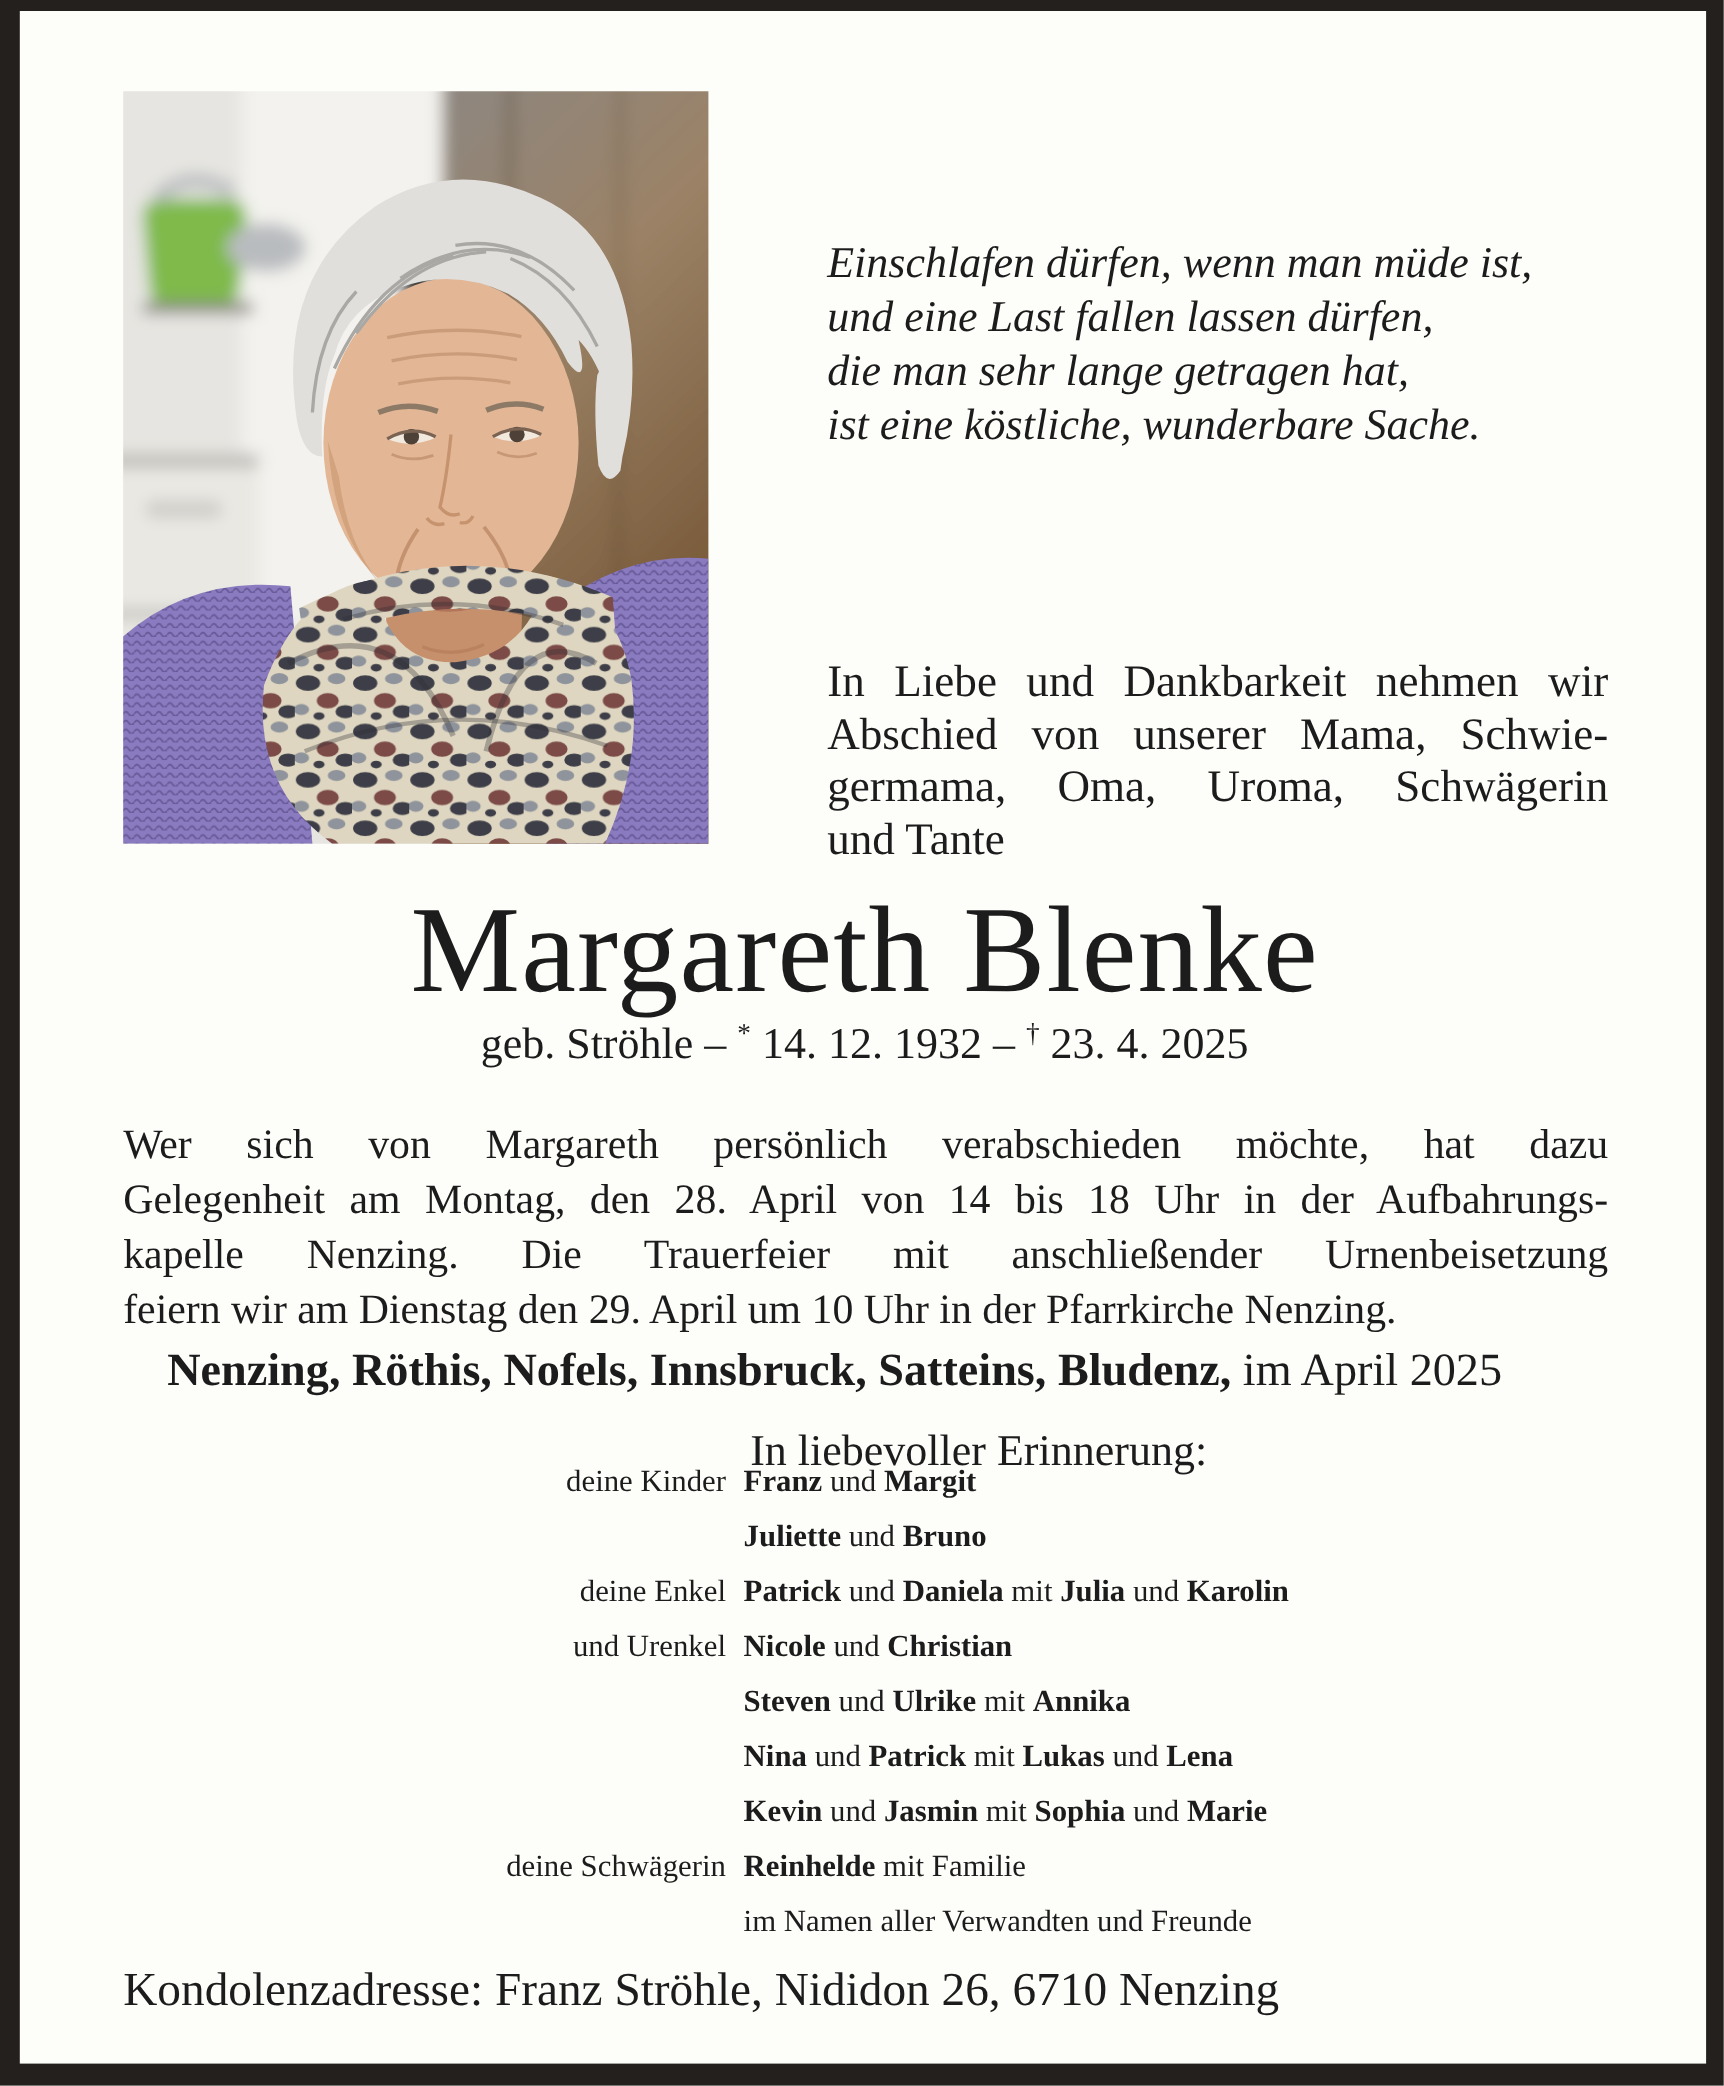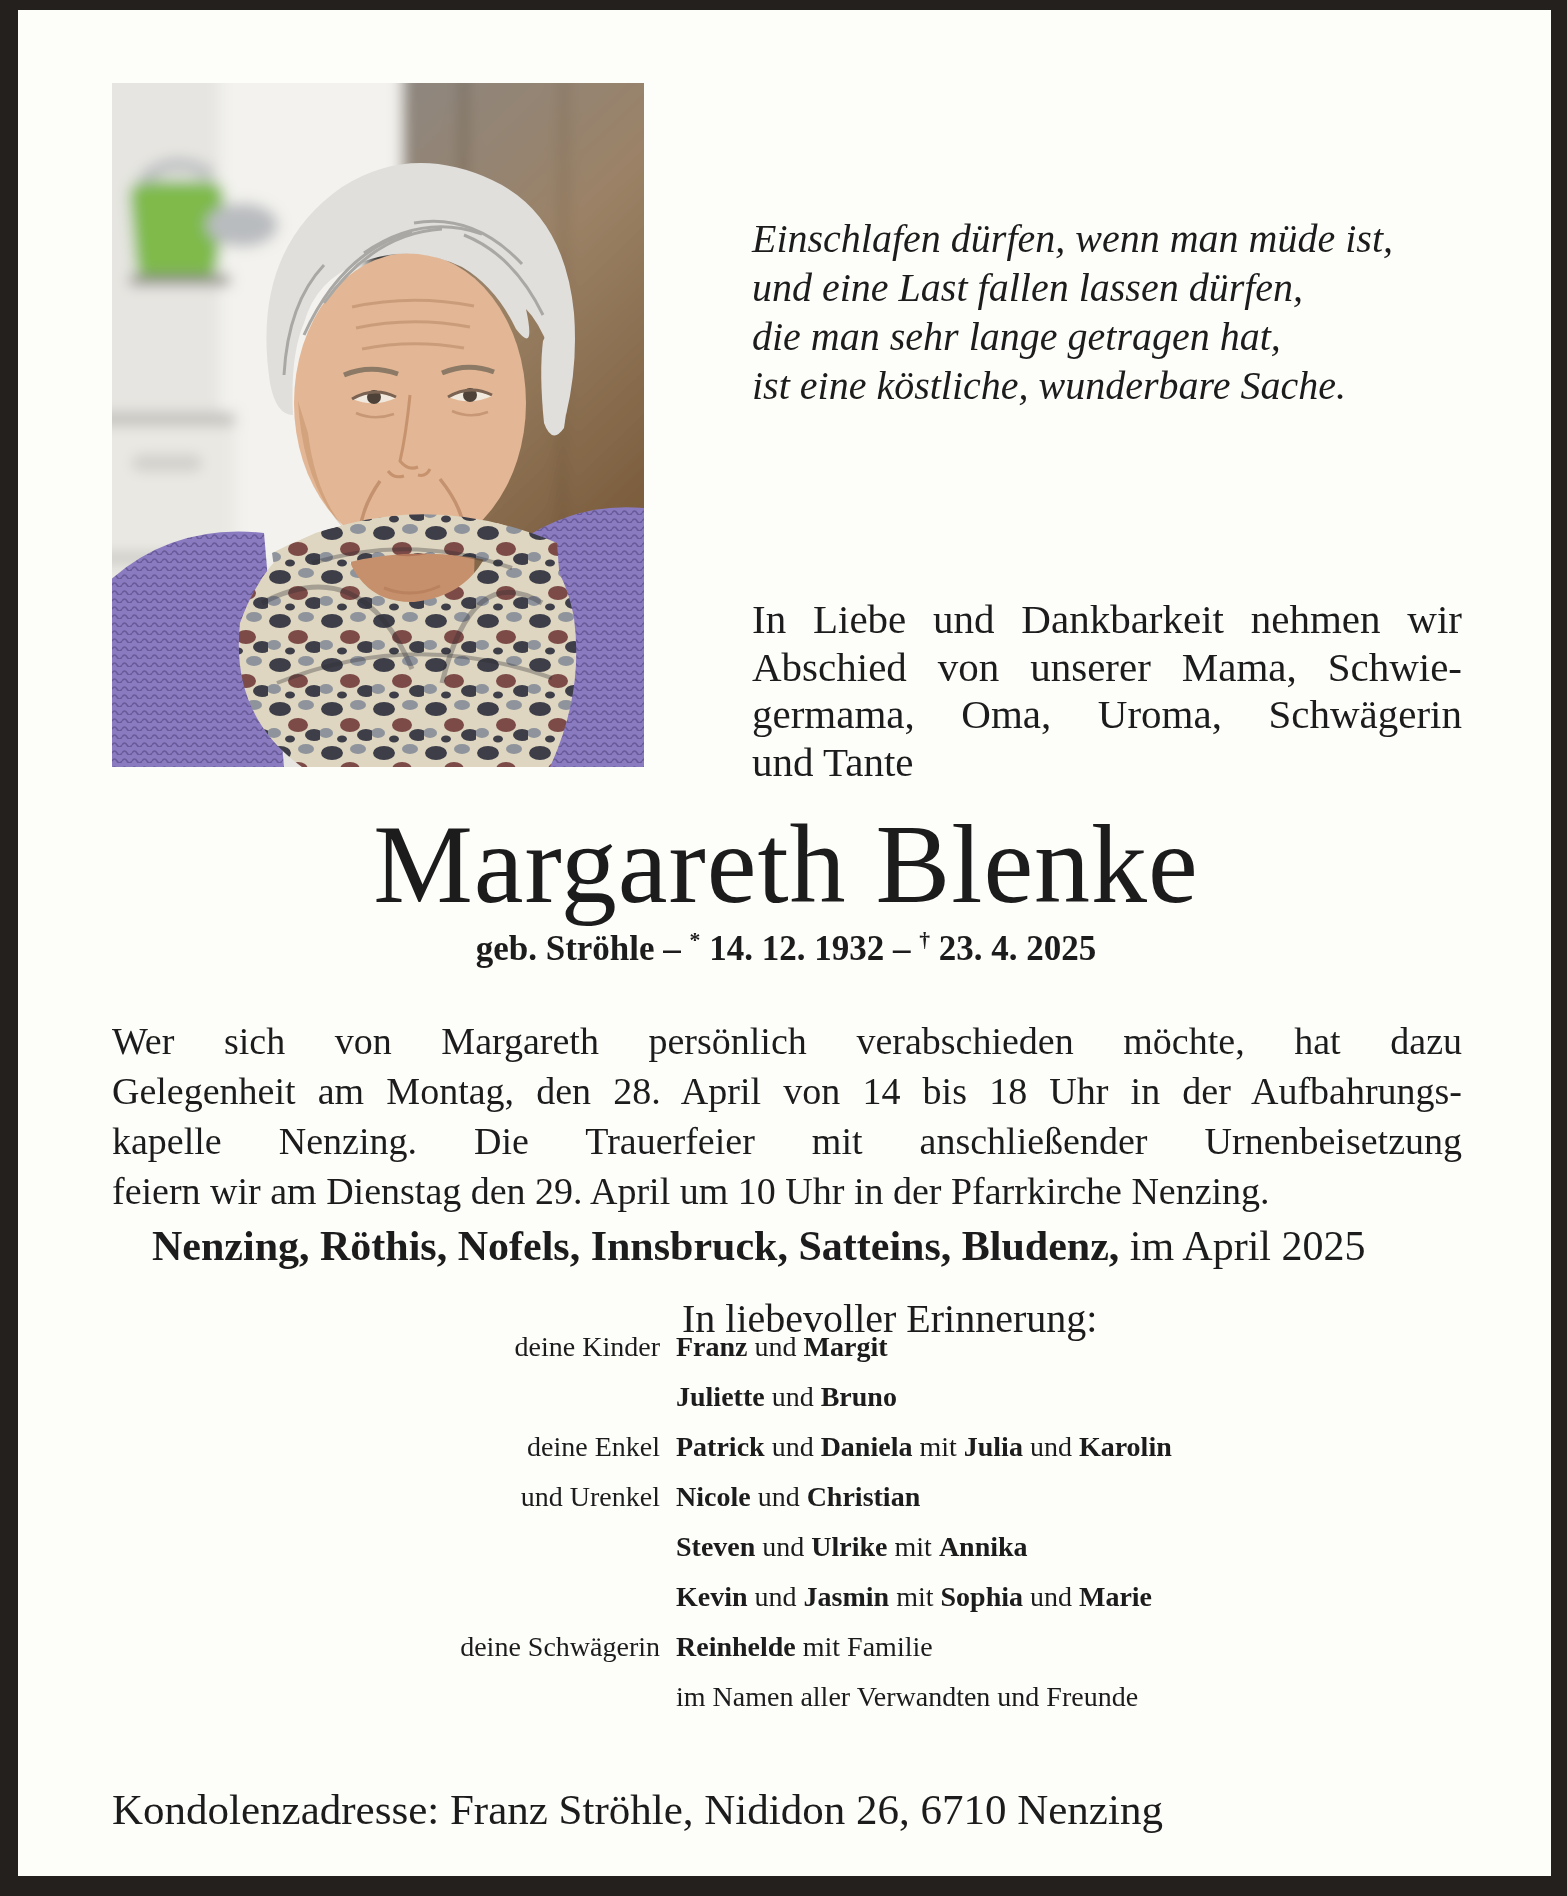--- a/index.html
+++ b/index.html
@@ -18,21 +18,21 @@
 
   
   .poem{left:752px;top:180px;width:712px;font-size:40px;line-height:49px;font-style:italic;margin-top:34px;}
 
   
   .intro{left:752px;top:596px;width:710px;font-size:41px;line-height:47.5px;}
   .jline{text-align:justify;text-align-last:justify;}
 
   
   .name{left:110px;top:808px;width:1352px;text-align:center;font-size:112px;line-height:112px;letter-spacing:1px;}
-  .subline{left:110px;top:924px;width:1352px;text-align:center;font-weight:bold;font-size:35px;line-height:50px;}
+  .subline{left:110px;top:924px;width:1352px;text-align:center;font-weight:normal;font-size:40px;line-height:50px;}
   .subline span, .subline sup{white-space:pre;}
   .subline sup{font-size:62%;vertical-align:super;line-height:0;}
 
   
   .announce{left:112px;top:1016px;width:1350px;font-size:38px;line-height:50px;}
 
   
   .dateline{left:112px;top:1222px;width:1350px;font-size:42px;line-height:48px;}
   .dateline .b{font-weight:bold;margin-left:40px;}
   .dateline span{white-space:pre;}
@@ -200,20 +200,24 @@
     <div class="mem-row">
       <div class="mem-label">und Urenkel</div>
       <div class="mem-names"><b>Nicole</b><span> und </span><b>Christian</b></div>
     </div>
     <div class="mem-row">
       <div class="mem-label"></div>
       <div class="mem-names"><b>Steven</b><span> und </span><b>Ulrike</b><span> mit </span><b>Annika</b></div>
     </div>
     <div class="mem-row">
       <div class="mem-label"></div>
+      <div class="mem-names"><b>Nina</b><span> und </span><b>Patrick</b><span> mit </span><b>Lukas</b><span> und </span><b>Lena</b></div>
+    </div>
+    <div class="mem-row">
+      <div class="mem-label"></div>
       <div class="mem-names"><b>Kevin</b><span> und </span><b>Jasmin</b><span> mit </span><b>Sophia</b><span> und </span><b>Marie</b></div>
     </div>
     <div class="mem-row">
       <div class="mem-label">deine Schwägerin</div>
       <div class="mem-names"><b>Reinhelde</b><span> mit Familie</span></div>
     </div>
     <div class="mem-row">
       <div class="mem-label"></div>
       <div class="mem-names"><span>im Namen aller Verwandten und Freunde</span></div>
     </div>

